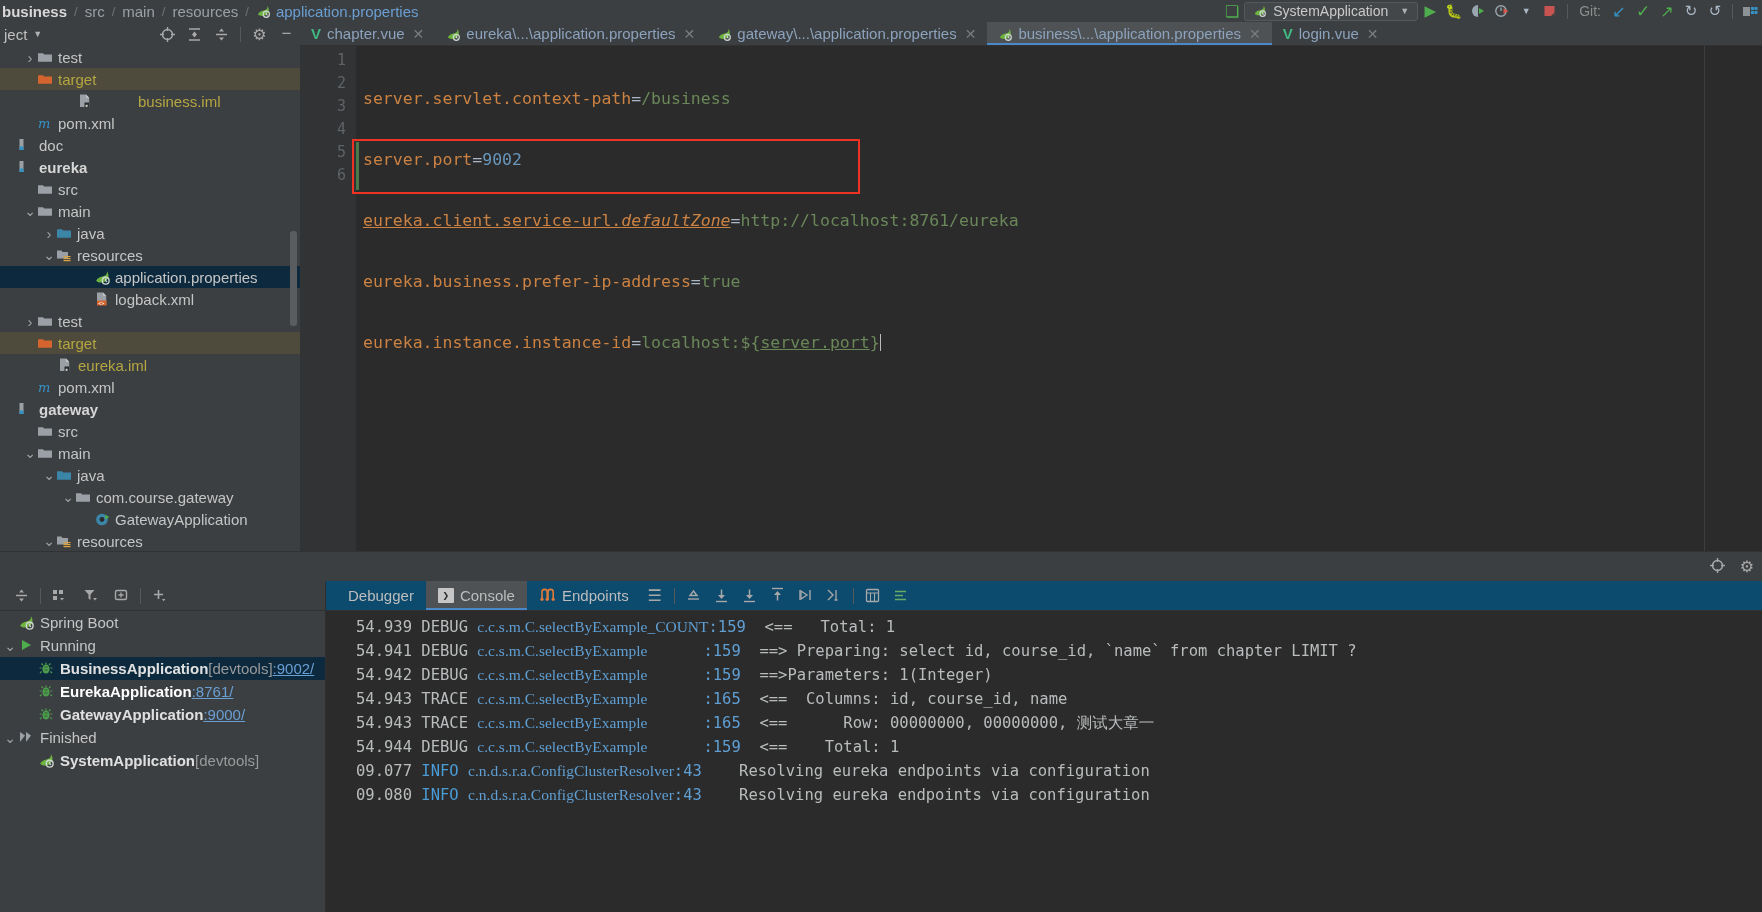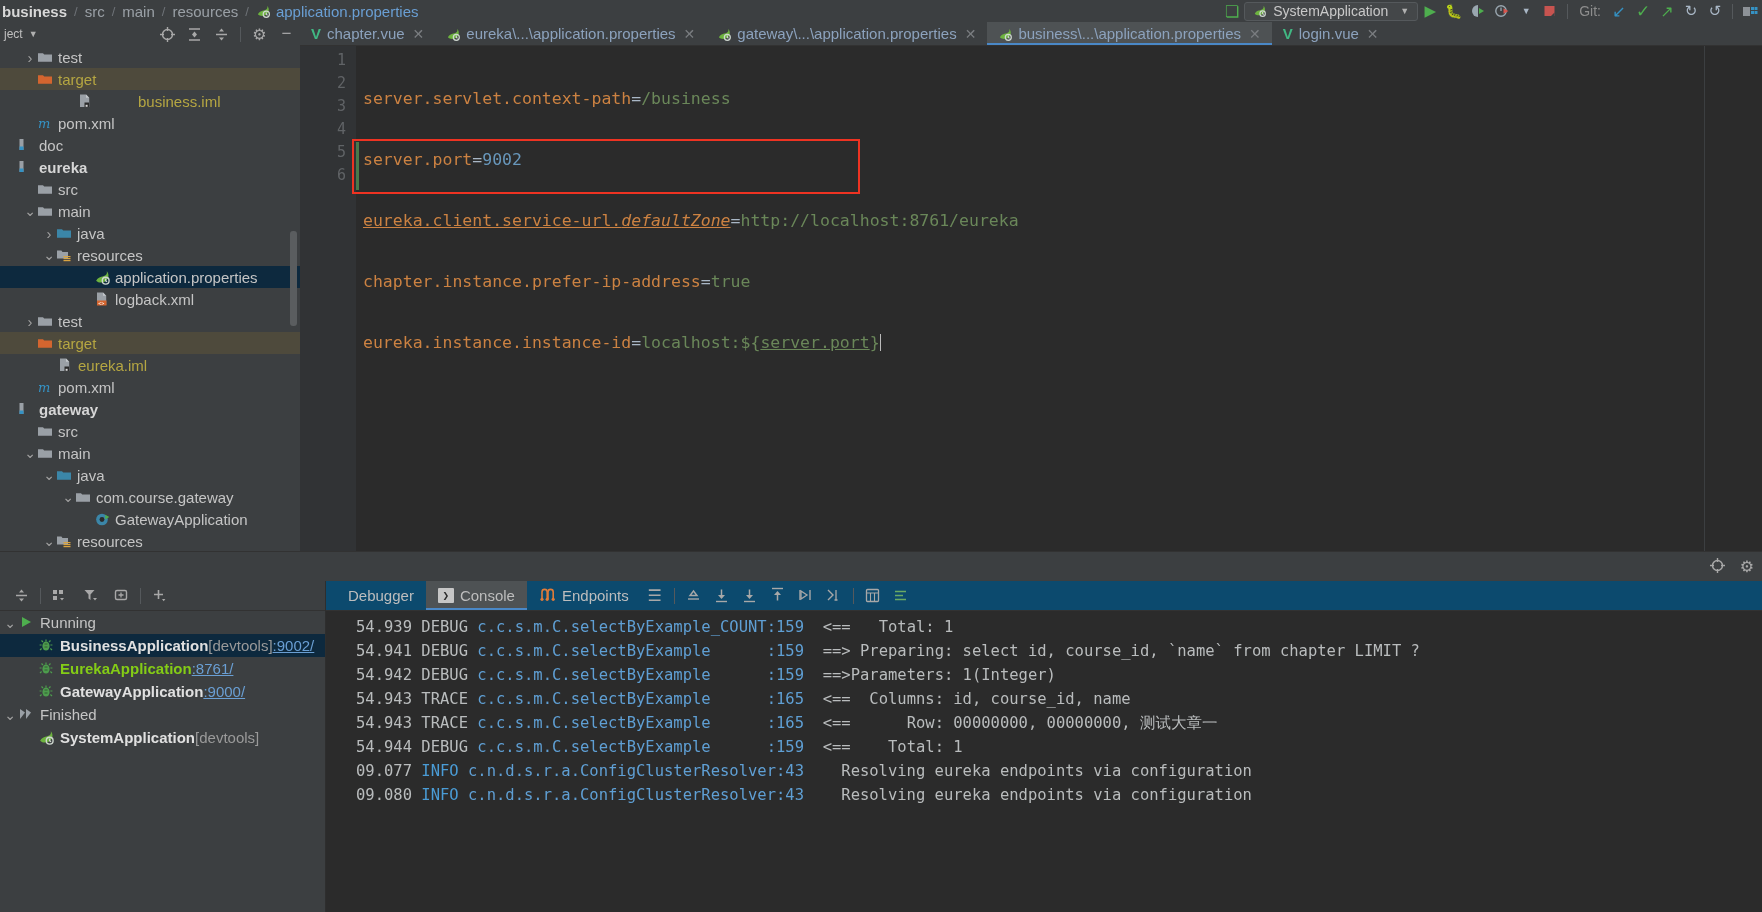--- a/index.html
+++ b/index.html
@@ -38,21 +38,21 @@
     justify-content: center; font-size: 14px; color: #a9b7c6; cursor: default;
   }
   .vsep { width: 1px; height: 15px; background: #55595c; margin: 0 5px; }
 
   
   .row2 { position: absolute; left: 0; top: 22px; width: 1762px; height: 24px; }
   .proj-toolbar {
     position: absolute; left: 0; top: 0; width: 300px; height: 24px;
     background: #3c3f41; display: flex; align-items: center; padding-left: 2px;
   }
-  .proj-label { font-size: 12px; color: #c0c0c0; padding-left: 2px; text-align: center; }
+  .proj-label { font-size: 15px; color: #c0c0c0; padding-left: 2px; text-align: center; }
   .caret-small { font-size: 9px; color: #b0b0b0; margin-left: 6px; }
   .proj-toolbar .icons { margin-left: auto; display: flex; align-items: center; }
   .pt-ic {
     width: 27px; height: 22px; display: flex; align-items: center;
     justify-content: center; color: #a8a8a8; font-size: 14px;
   }
 
   .tabstrip {
     position: absolute; left: 300px; top: 0; right: 0; height: 24px;
     background: #3c3f41; display: flex; align-items: stretch;
@@ -201,21 +201,21 @@
   .consep { width: 1px; height: 16px; background: #55595c; margin: 0 5px; }
   .log {
     position: absolute; left: 0; top: 30px; right: 0; bottom: 0;
     background: #2b2b2b; font-family: "DejaVu Sans Mono", monospace;
     font-size: 15.5px; padding: 4px 0 0 30px; white-space: pre; overflow: hidden;
   }
   .log .lrow { height: 24px; line-height: 24px; color: #b9bcbd; }
   .lv-debug { color: #b9bcbd; }
   .lv-info  { color: #4a9cd6; }
   .lv-trace { color: #b9bcbd; }
-  .lg-class { color: #5f9fd4; }
+  .lg-class { color: #5f9fd4; font-family: Liberation Serif, serif; }
   .lg-num   { color: #5f9fd4; }
 
   .runbtn-play { color: #4eae4e; }
 </style>
 </head>
 <body>
 
 <div id="app">
 
   <div class="topbar">
@@ -566,21 +566,21 @@
         <div>3</div>
         <div>4</div>
         <div>5</div>
         <div>6</div>
       </div>
     <div class="changebar"></div>
     <div class="code">
       <div class="ln"><span class="k">server.servlet.context-path</span><span class="eq">=</span><span class="v">/business</span></div>
       <div class="ln"><span class="k">server.port</span><span class="eq">=</span><span class="num">9002</span></div>
       <div class="ln"><span class="k und">eureka.client.service-url.</span><span class="it und">defaultZone</span><span class="eq">=</span><span class="v">http://localhost:8761/eureka</span></div>
-      <div class="ln"><span class="k">chapter.instance.prefer-ip-address</span><span class="eq">=</span><span class="v">true</span></div>
+      <div class="ln"><span class="k">eureka.business.prefer-ip-address</span><span class="eq">=</span><span class="v">true</span></div>
       <div class="ln"><span class="k">eureka.instance.instance-id</span><span class="eq">=</span><span class="v">localhost:${</span><span class="v und">server.port</span><span class="v">}</span><span class="caret-line"></span></div>
     </div>
     <div class="redbox"></div>
     <div class="ed-rightgutter"></div>
   </div>
 
   <div class="hsplit">
     <div class="rb">
       <span class="hs-ic">
         <svg width="17" height="17" viewBox="0 0 17 17">
@@ -624,20 +624,29 @@
       </span>
       <span class="rdsep"></span>
       <span class="rd-ic">
         <svg width="17" height="17" viewBox="0 0 17 17">
             <path d="M7.5 3v9M3 7.5h9" stroke="#a8a8a8" stroke-width="1.6"></path>
             <path d="M11 12l1.7 2.3L14.4 12z" fill="#a8a8a8"></path>
           </svg>
       </span>
     </div>
     <div id="rd-body">
+        <div class="rd-node" style="padding-left: 2px;">
+          <span class="rd-arrow"></span>
+          <span class="rd-ficon"><svg width="17" height="17" viewBox="0 0 16 16">
+              <path d="M2 11c3 3 9 2 11-2 1.5-3 .2-6-1-7 .3 1.3.2 2.5-.6 3.4C9 8 5 6 2 11z" fill="#6db33f"></path>
+              <circle cx="11" cy="11" r="3.2" fill="none" stroke="#cfd8d0" stroke-width="1.3"></circle>
+              <path d="M11 9v2.2l1.3.8" stroke="#cfd8d0" stroke-width="1.2" fill="none"></path>
+            </svg></span>
+          <span>Spring Boot</span>
+        </div>
         <div class="rd-node" style="padding-left: 2px;">
           <span class="rd-arrow" style="font-size: 14px; line-height: 8px;">⌄</span>
           <span class="rd-ficon"><svg width="16" height="16" viewBox="0 0 16 16">
               <path d="M4 3l9 5-9 5z" fill="#4eae4e"></path>
             </svg></span>
           <span>Running</span>
         </div>
         <div class="rd-node sel" style="padding-left: 22px;">
           <span class="rd-arrow"></span>
           <span class="rd-ficon"><svg width="16" height="16" viewBox="0 0 16 16">
@@ -649,21 +658,21 @@
           <span class="dim"> [devtools]</span>
           <span class="port-link"> :9002/</span>
         </div>
         <div class="rd-node" style="padding-left: 22px;">
           <span class="rd-arrow"></span>
           <span class="rd-ficon"><svg width="16" height="16" viewBox="0 0 16 16">
               <ellipse cx="8" cy="9" rx="3.6" ry="4.6" fill="#4d9c4d"></ellipse>
               <path d="M8 4.5V2.5M5 5L3.5 3.5M11 5l1.5-1.5M3.6 8H1.6M12.4 8h2M3.6 11.5L2 13M12.4 11.5L14 13" stroke="#4d9c4d" stroke-width="1.2"></path>
               <path d="M6.5 7h3M6.5 10h3" stroke="#2b4b2b" stroke-width=".8"></path>
             </svg></span>
-          <span style="font-weight: bold; color: #84cc16;">EurekaApplication</span>
+          <span style="font-weight: bold; color: #ffffff;">EurekaApplication</span>
           <span class="port-link"> :8761/</span>
         </div>
         <div class="rd-node" style="padding-left: 22px;">
           <span class="rd-arrow"></span>
           <span class="rd-ficon"><svg width="16" height="16" viewBox="0 0 16 16">
               <ellipse cx="8" cy="9" rx="3.6" ry="4.6" fill="#4d9c4d"></ellipse>
               <path d="M8 4.5V2.5M5 5L3.5 3.5M11 5l1.5-1.5M3.6 8H1.6M12.4 8h2M3.6 11.5L2 13M12.4 11.5L14 13" stroke="#4d9c4d" stroke-width="1.2"></path>
               <path d="M6.5 7h3M6.5 10h3" stroke="#2b4b2b" stroke-width=".8"></path>
             </svg></span>
           <span style="font-weight: bold; color: rgb(224, 224, 224);">GatewayApplication</span>

